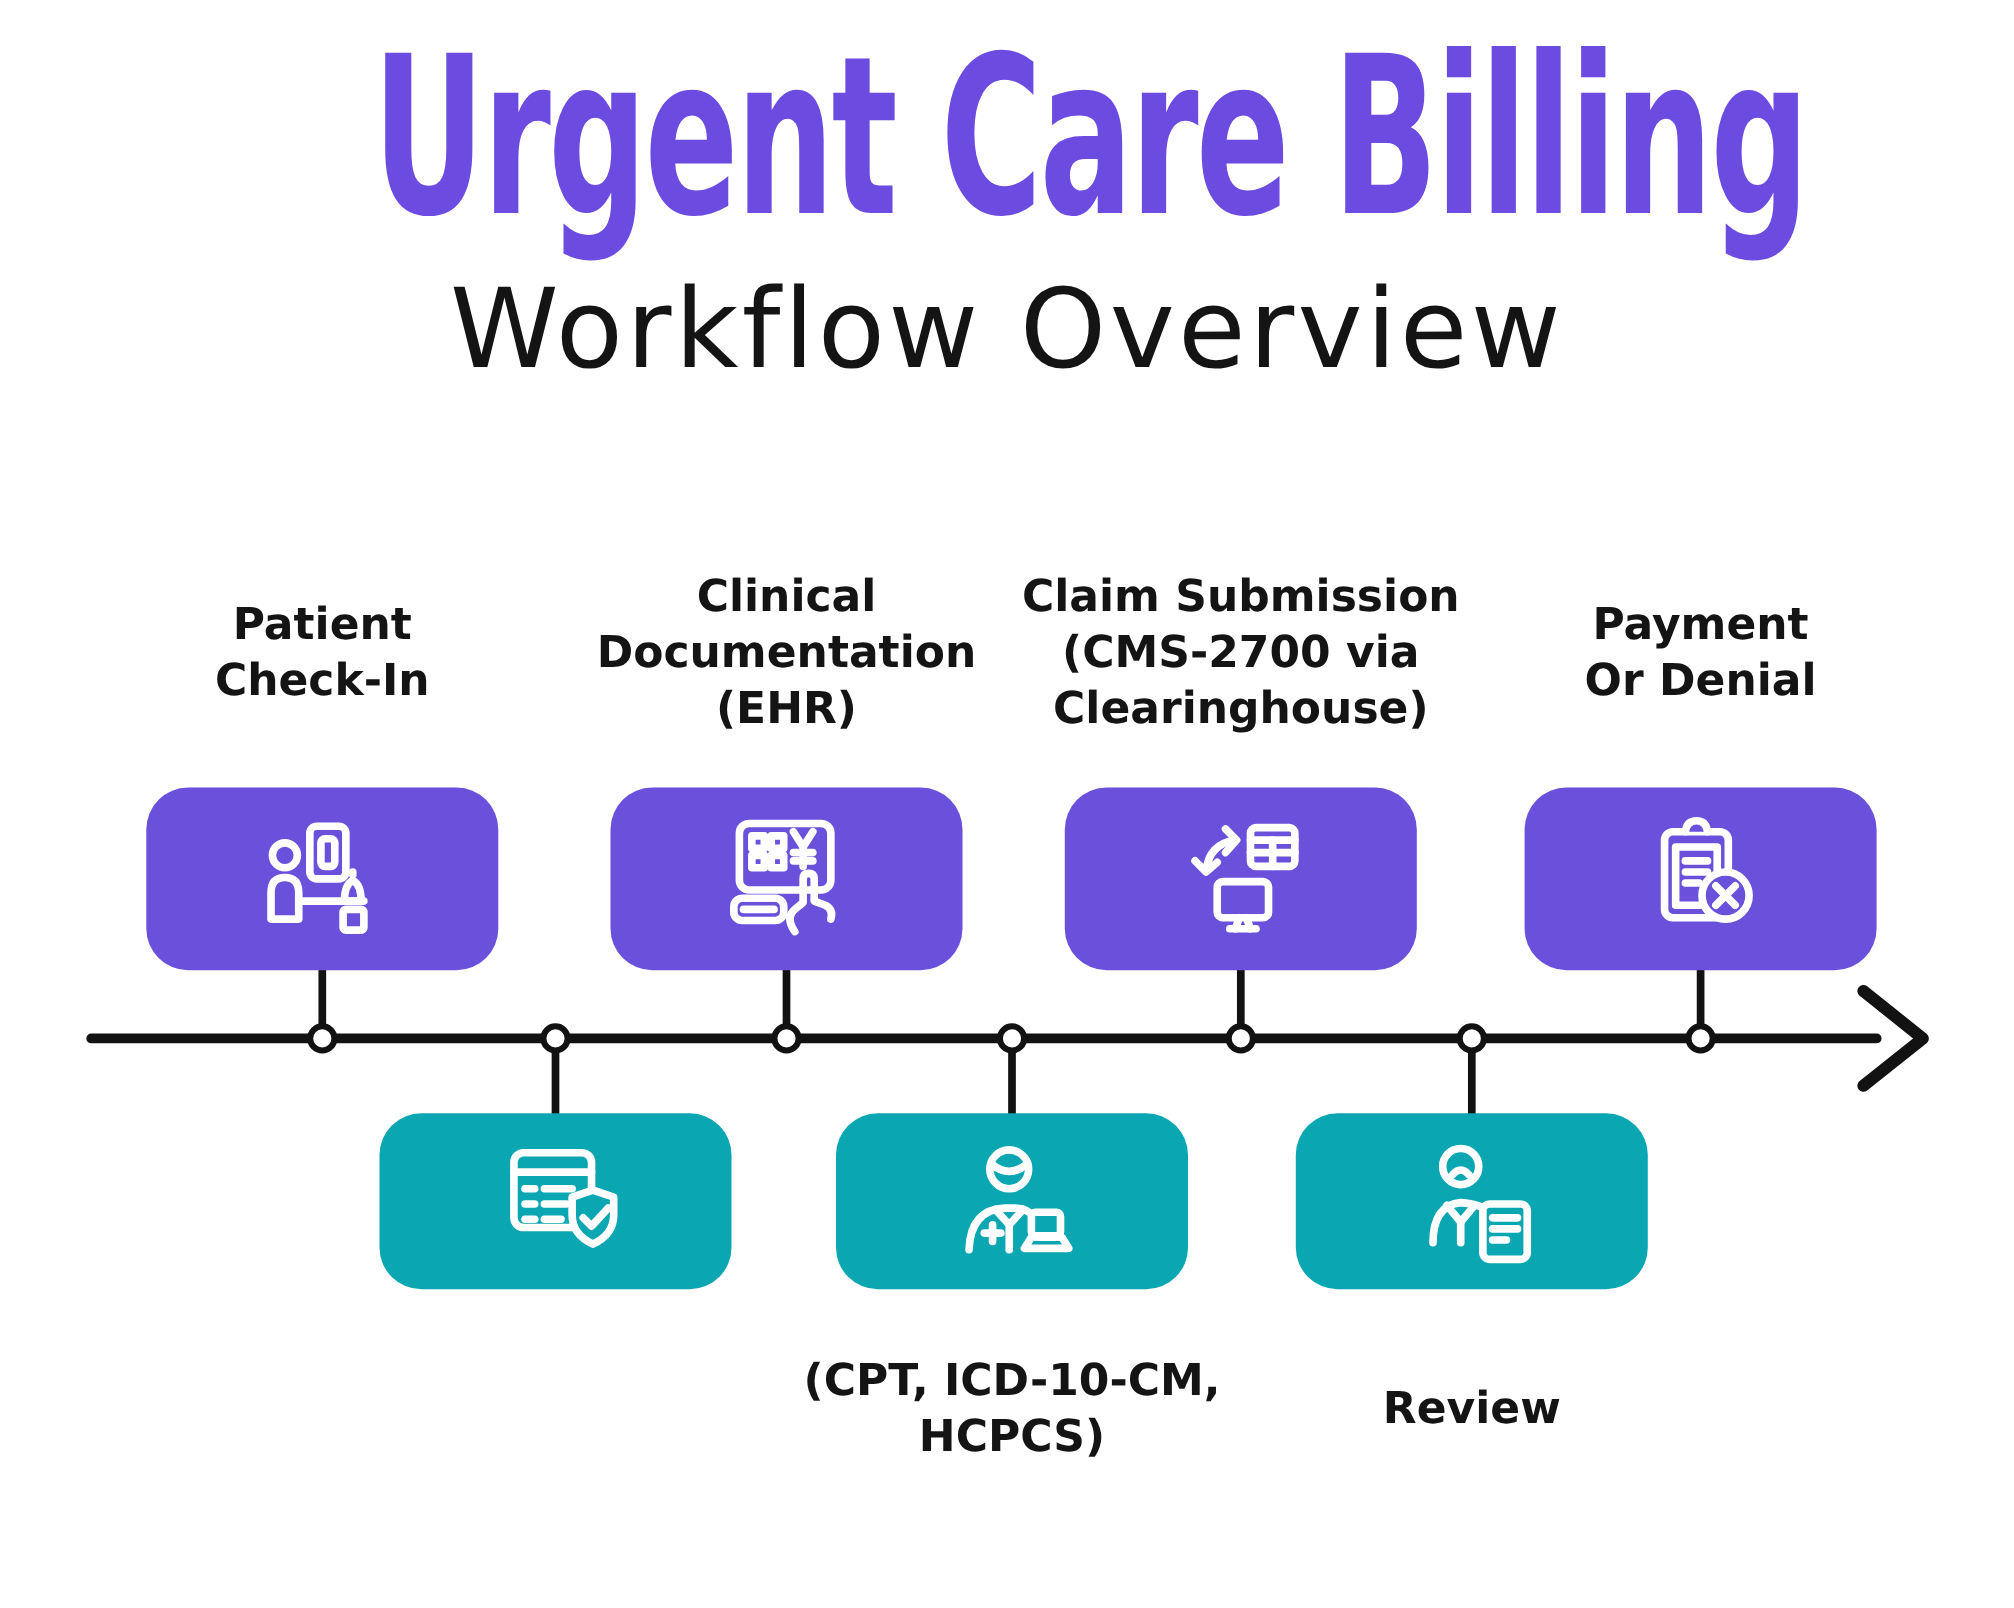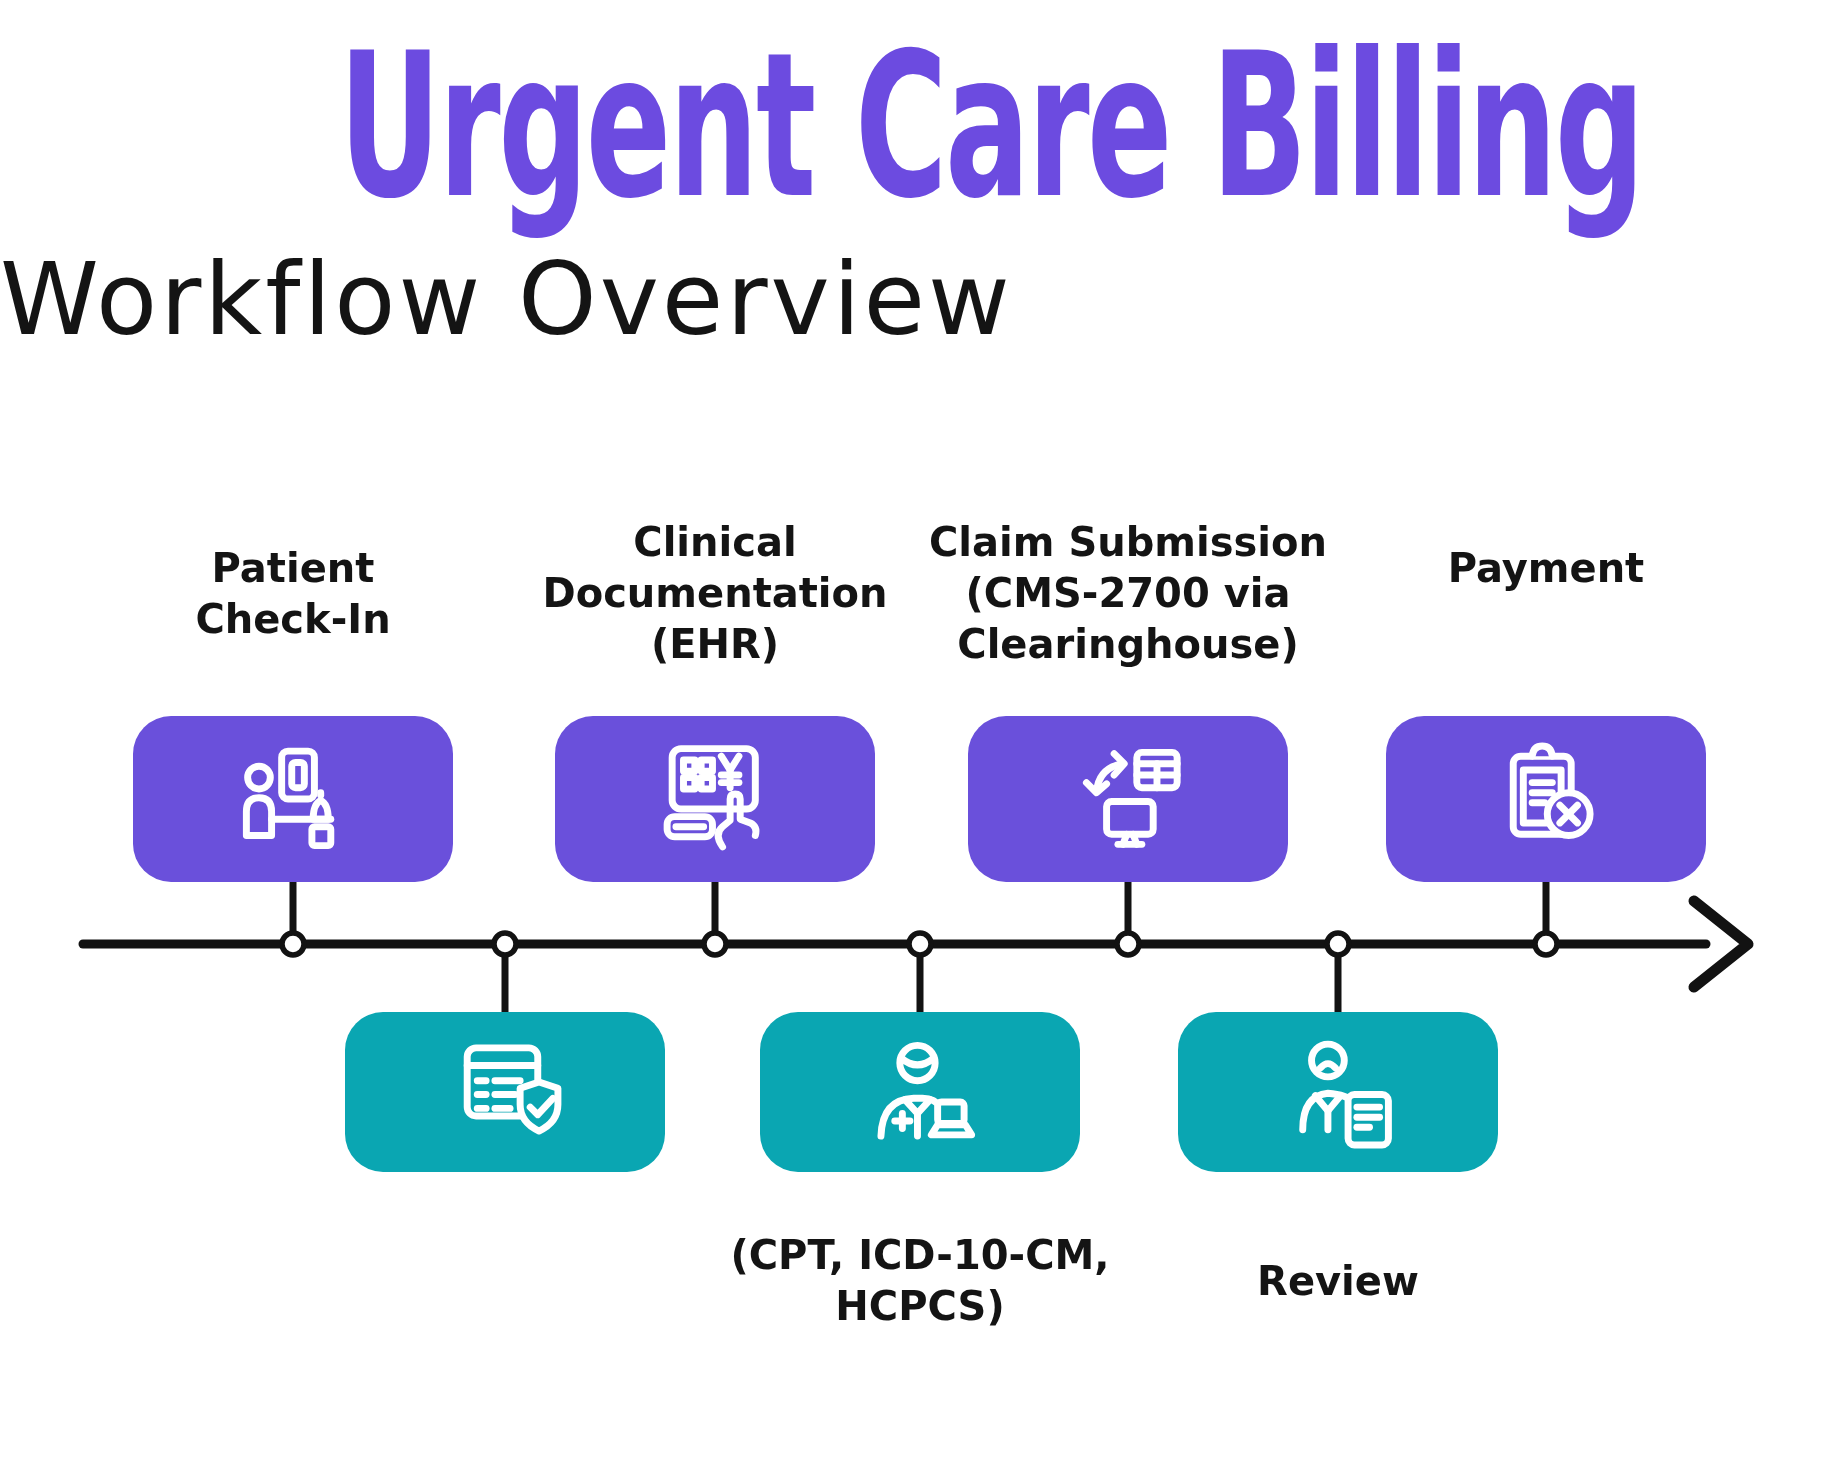--- a/index.html
+++ b/index.html
@@ -6,21 +6,21 @@
   .canvas{
     position:relative;width:1831px;height:1462px;background:#fff;overflow:hidden;
     font-family:"DejaVu Sans","Liberation Sans",sans-serif;
   }
   .title{
     position:absolute;top:26px;left:0;width:100%;margin:0;text-align:center;
     font-weight:800;font-size:200px;line-height:1;letter-spacing:-4px;
     color:var(--title_purple);transform:scaleX(0.63);white-space:nowrap;
   }
   .subtitle{
-    position:absolute;top:250px;left:0;width:100%;
+    position:absolute;top:250px;left:0;width:100%;text-align:center;
     font-size:100px;line-height:1;letter-spacing:3px;font-weight:400;
     color:var(--text_black);white-space:nowrap;
   }
   .timeline{position:absolute;left:0;top:0;}
   .tl-line,.tl-conn{stroke:var(--line_black);stroke-linecap:round;}
   .tl-line{stroke-width:9;}
   .tl-conn{stroke-width:7;}
   .tl-node{fill:#fff;stroke:var(--line_black);stroke-width:5.5;}
   .tl-arrow{fill:none;stroke:var(--line_black);stroke-width:11;stroke-linecap:round;stroke-linejoin:round;}
   .card{
@@ -74,20 +74,21 @@
     <div>Documentation</div>
     <div>(EHR)</div>
   </div>
   <div class="lbl" style="left:888px;top:517px">
     <div>Claim Submission</div>
     <div>(CMS-2700 via</div>
     <div>Clearinghouse)</div>
   </div>
   <div class="lbl" style="left:1306px;top:543px">
     <div>Payment</div>
+    <div>Or Denial</div>
   </div>
 
   <div class="card purple" style="left:133px;top:716px">
     <svg class="ic" viewBox="0 0 100 100">
       <circle cx="23" cy="33" r="9"></circle>
       <path d="M13,79 V60 Q13,49 23,49 Q33,49 33,60 V79 Z"></path>
       <rect x="41" y="12" width="26" height="38" rx="5"></rect>
       <rect x="49" y="21" width="10" height="20" rx="3"></rect>
       <path d="M33,66 H80"></path>
       <path d="M66,66 Q66,54 72,51 Q78,54 78,66 Z"></path>

